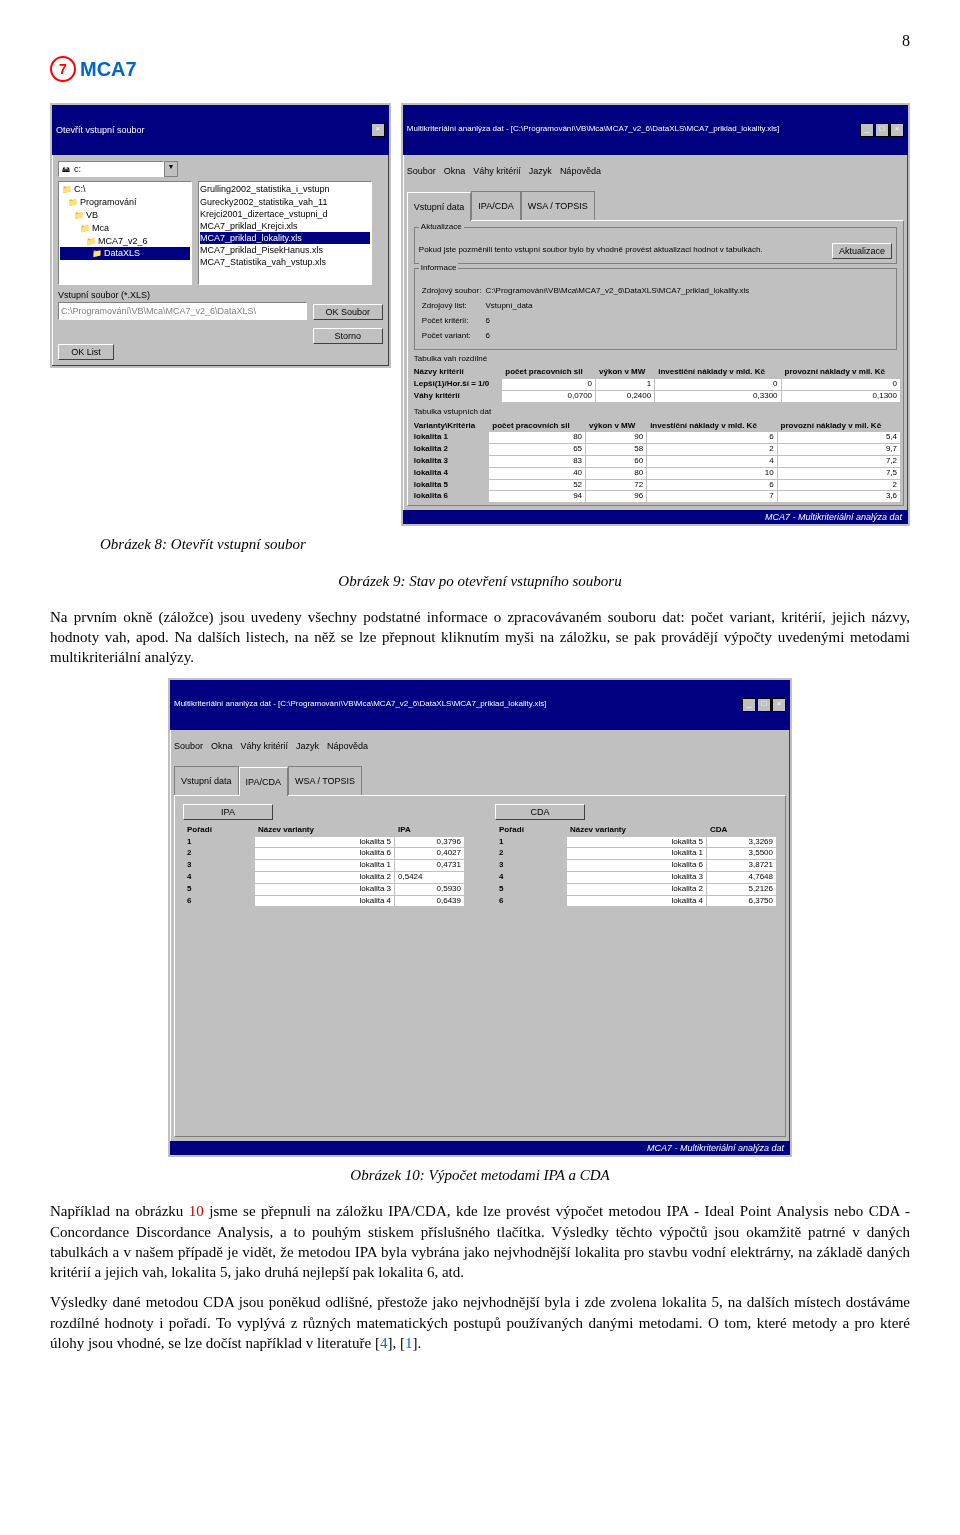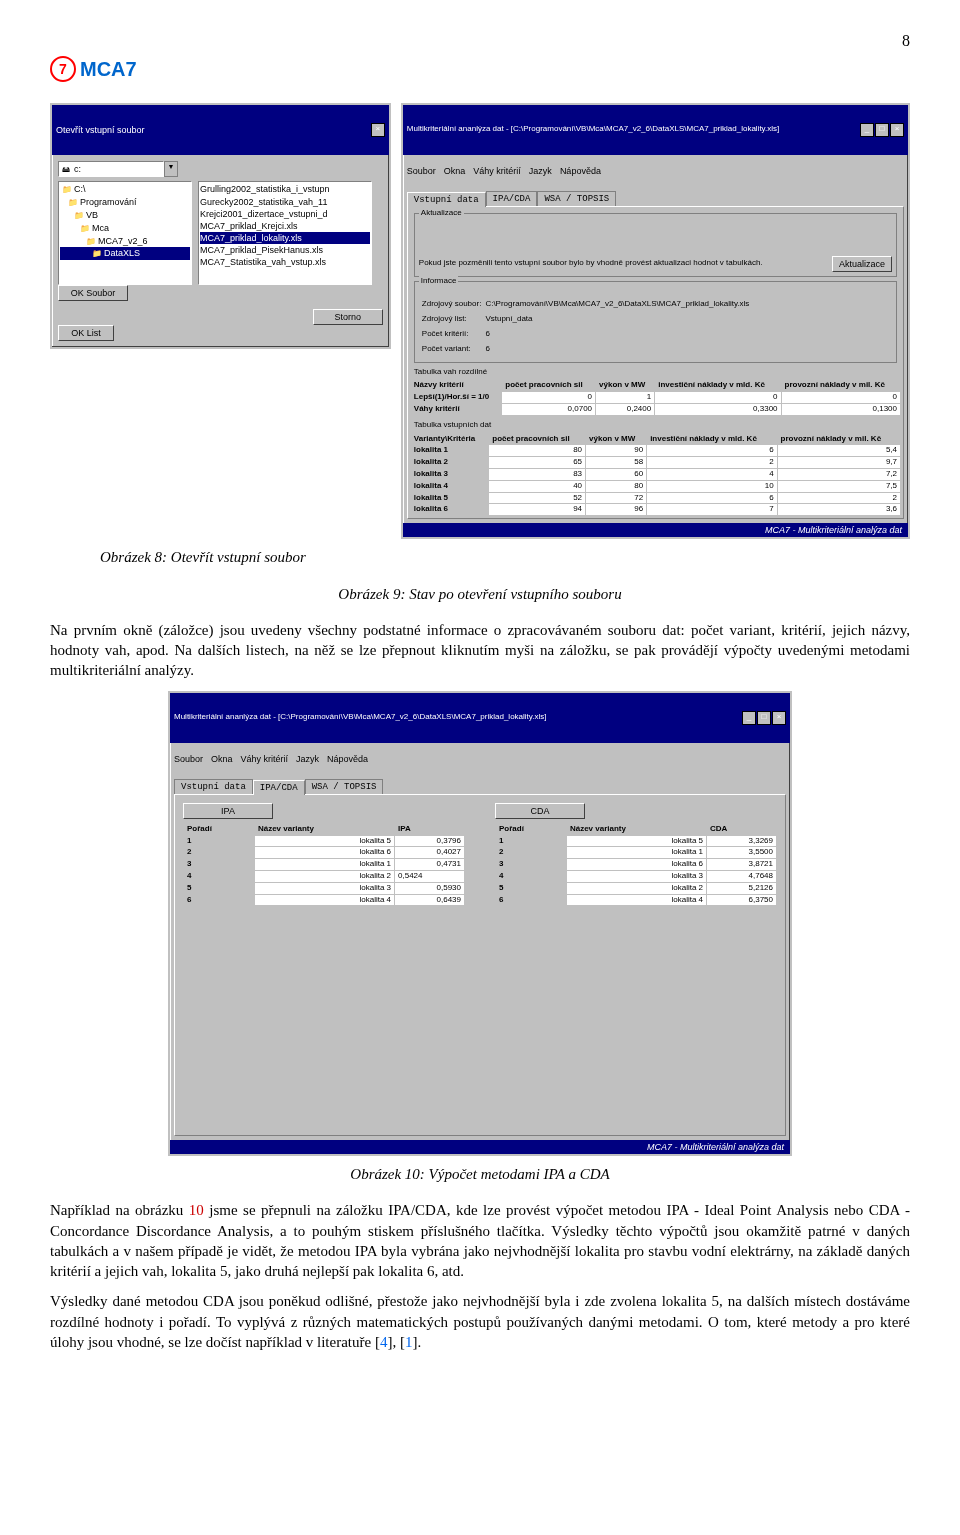--- a/index.html
+++ b/index.html
@@ -21,21 +21,21 @@
   .ref-blue { color: #0066ee; }
 
   
   .win98 { font-family: "Tahoma","Arial",sans-serif; font-size:9px; background:#c0c0c0; border:2px solid #c0c0c0; box-shadow: inset -1px -1px #404040, inset 1px 1px #fff; }
   .win98 .title { background:#000080; color:#fff; padding:18px 4px; display:flex; justify-content:space-between; align-items:center; }
   .win98 .title-mca { font-size:8px; }
   .win98 .closebox { width:12px; height:12px; background:#c0c0c0; border:1px solid #000; display:flex;align-items:center;justify-content:center; font-size:8px; }
   .inset { background:#fff; border:1px solid #808080; border-right-color:#fff; border-bottom-color:#fff; padding:1px; }
   .btn98 { background:#c0c0c0; border:1px solid #fff; border-right-color:#404040; border-bottom-color:#404040; padding:2px 6px; font-size:9px; }
   .tabstrip { display:flex; gap:0; padding:4px 4px 0; font-size:9px; }
-  .tab { border:1px solid #808080; border-bottom:none; padding:1px 6px; background:#c0c0c0;font-family:Liberation Mono, monospace; }
+  .tab { border:1px solid #808080; border-bottom:none; padding:8px 6px; background:#c0c0c0; }
   .tab.active { background:#c0c0c0; position:relative; top:1px; border-top-color:#fff; border-left-color:#fff; }
   .group { border:1px solid #808080; margin:4px; padding:4px; font-size:8px; }
   .grplabel { position:relative; top:-10px; background:#c0c0c0; padding:0 2px; font-size:8px; display:inline-block;}
   table.mini { border-collapse:collapse; font-size:8px; width:100%; background:#fff; }
   table.mini th, table.mini td { border:1px solid #c0c0c0; padding:0 3px; text-align:left; white-space:nowrap; }
   table.mini th { background:#c0c0c0; }
   .statusbar { background:#000080; color:#fff; font-style:italic; font-size:9px; text-align:right; padding:1px 6px; }
   .menu { font-size:9px; padding:10px 4px; display:flex; gap:8px; }
   .combo { display:flex; }
   .combo .arrow { width:12px; background:#c0c0c0; border:1px solid #808080; text-align:center; font-size:7px; }
@@ -51,21 +51,21 @@
   .dirtree div { padding-left: 2px; }
   .dirtree .sel { background:#000080; color:#fff; }
   .folder::before { content:"📁"; font-size:8px; margin-right:2px;}
   .drive::before { content:"🖴"; font-size:8px; margin-right:2px;}
 
   .two-col { display:flex; gap:30px; padding:8px; }
   .col { flex:1; }
 
   .lbl { font-size:9px; margin-top:4px; }
 
-  .row-sp { display:flex; gap:12px; align-items:center;margin-top:27px; }
+  .row-sp { display:flex; gap:12px; align-items:center; }
 </style>
 </head>
 <body>
 
 <div class="page-num">8</div>
 <div class="logo-row">
   <span class="logo-circle">7</span>
   <span>MCA7</span>
 </div>
 
@@ -97,20 +97,24 @@
           <div>Grulling2002_statistika_i_vstupn</div>
           <div>Gurecky2002_statistika_vah_11</div>
           <div>Krejci2001_dizertace_vstupni_d</div>
           <div>MCA7_priklad_Krejci.xls</div>
           <div class="sel">MCA7_priklad_lokality.xls</div>
           <div>MCA7_priklad_PisekHanus.xls</div>
           <div>MCA7_Statistika_vah_vstup.xls</div>
         </div>
       </div>
       <div style="display:flex; gap:6px; align-items:flex-end;">
+        <div style="flex:1;">
+          <div class="lbl">Vstupní soubor (*.XLS)</div>
+          <div class="inset" style="color:#808080;padding:2px;">C:\Programování\VB\Mca\MCA7_v2_6\DataXLS\</div>
+        </div>
         <button class="btn98" style="width:70px;">OK Soubor</button>
       </div>
       <div style="display:flex; gap:6px; align-items:center; justify-content:flex-end; margin-top:8px;">
         <button class="btn98" style="width:70px;">Storno</button>
       </div>
       <div style="display:flex; gap:6px; align-items:flex-end;">
         <button class="btn98" style="width:56px;">OK List</button>
       </div>
     </div>
   </div>

